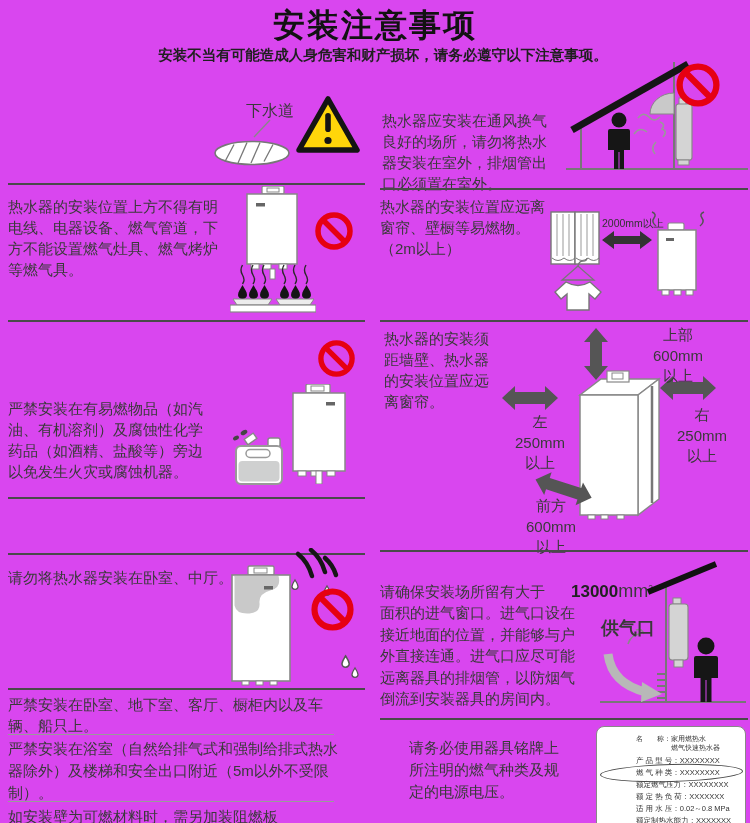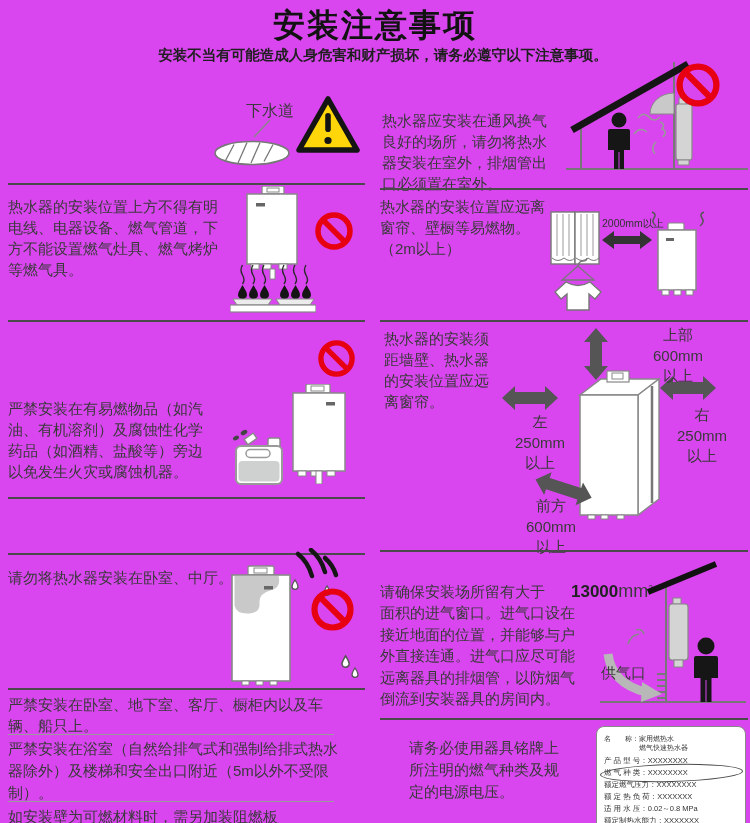--- a/index.html
+++ b/index.html
@@ -7,21 +7,21 @@
         font-family:"Liberation Sans","DejaVu Sans",sans-serif;color:#3a3a3a;}
   .abs{position:absolute;}
   .txt{font-size:15px;line-height:21px;color:#3a3a3a;word-break:break-all;}
   .hr{height:2px;background:#4a4a4a;}
   .hr2{height:1px;background:#9a9a9a;}
   .pre{white-space:pre-line;text-align:center;font-size:15px;line-height:20.5px;color:#3a3a3a;}
   .title{width:100%;text-align:center;font-size:32px;font-weight:700;color:#121212;letter-spacing:2px;}
   .subtitle{width:100%;text-align:center;font-size:14.5px;font-weight:700;color:#1f1f1f;padding-left:8px;}
   .small-label{font-size:16px;color:#3a3a3a;}
   .dim-label{font-size:10.5px;color:#333;}
-  .np{font-size:7.5px;line-height:12px;color:#333;white-space:nowrap;}
+  .np{font-size:7.5px;line-height:12px;color:#333;white-space:nowrap;margin-left:32px;}
   .np-name{font-size:7px;line-height:9px;}
   .nameplate{border:1.5px solid #888;border-radius:8px;background:#fff;padding:7px 4px 4px 7px;box-sizing:border-box;}
   .ellipse-mark{border:1.3px solid #4a4a4a;border-radius:50%;transform:rotate(-1.5deg);}
   .big-num{font-size:17px;font-weight:700;color:#222;margin-left:26px;}
   .unit{font-size:18px;}
   .unit-sup{font-size:8.5px;vertical-align:super;}
   svg{display:block;}
 </style>
 </head>
 <body>
@@ -257,21 +257,21 @@
     </g>
     <path d="M10,98 Q14,128 48,136" stroke="#b8b8b8" stroke-width="9" fill="none"></path>
     <polygon points="44,126 64,138 43,146" fill="#b8b8b8"></polygon>
     <g stroke="#888" stroke-width="1.5" fill="none">
       <path d="M30,88 q3,-9 11,-10"></path>
       <path d="M38,74 q6,-2 8,4"></path>
     </g>
     <circle cx="108" cy="90" r="8.5" fill="#161616"></circle>
     <path fill="#161616" d="M98,100 h20 q2,0 2,2 v20 h-6.5 v24 h-5 v-22 h-1 v22 h-5 v-24 h-6.5 v-20 q0,-2 2,-2 z"></path>
   </svg>
-  <div class="abs" style="left:601px;top:664px;font-size:15px;color:#3a3a3a;">供气口</div>
+  <div class="abs" style="left:601px;top:616px;font-size:18px;color:#3a3a3a;font-weight:bold;">供气口</div>
   <div class="abs hr" style="left:380px;top:718px;width:368px;"></div>
 
   <div class="abs txt" style="left:380px;top:737px;width:162px;line-height:22px;margin-left:29px;">请务必使用器具铭牌上所注明的燃气种类及规定的电源电压。</div>
   <div class="abs nameplate" style="left:596px;top:726px;width:150px;height:110px;">
     <div class="np np-name">名　　称：家用燃热水</div>
     <div class="np np-name">　　　　　燃气快速热水器</div>
     <div class="np" style="margin-top:3px;">产 品 型 号：XXXXXXXX</div>
     <div class="np">燃 气 种 类：XXXXXXXX</div>
     <div class="np">额定燃气压力：XXXXXXXX</div>
     <div class="np">额 定 热 负 荷：XXXXXXX</div>

